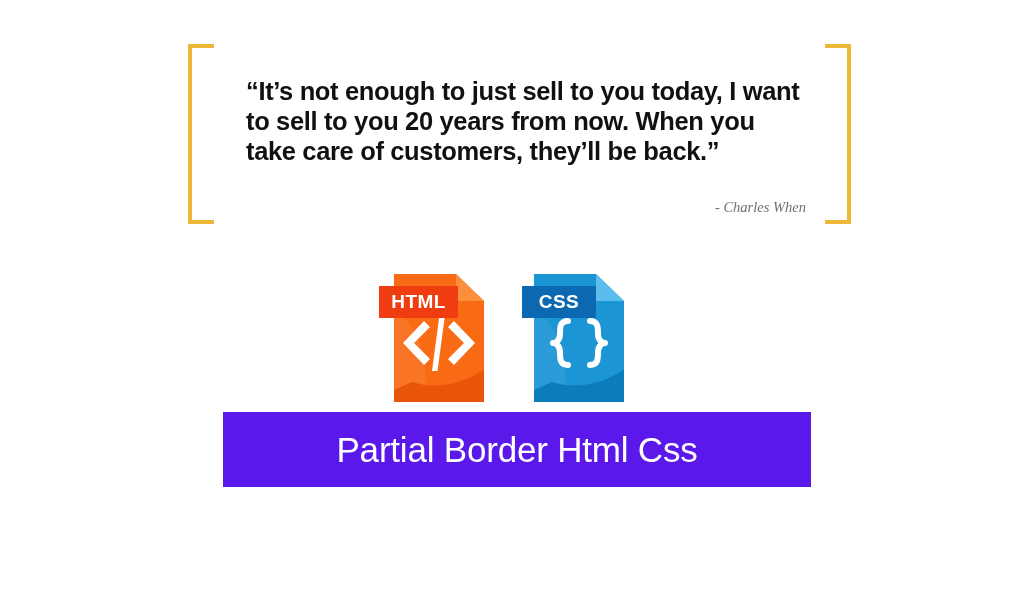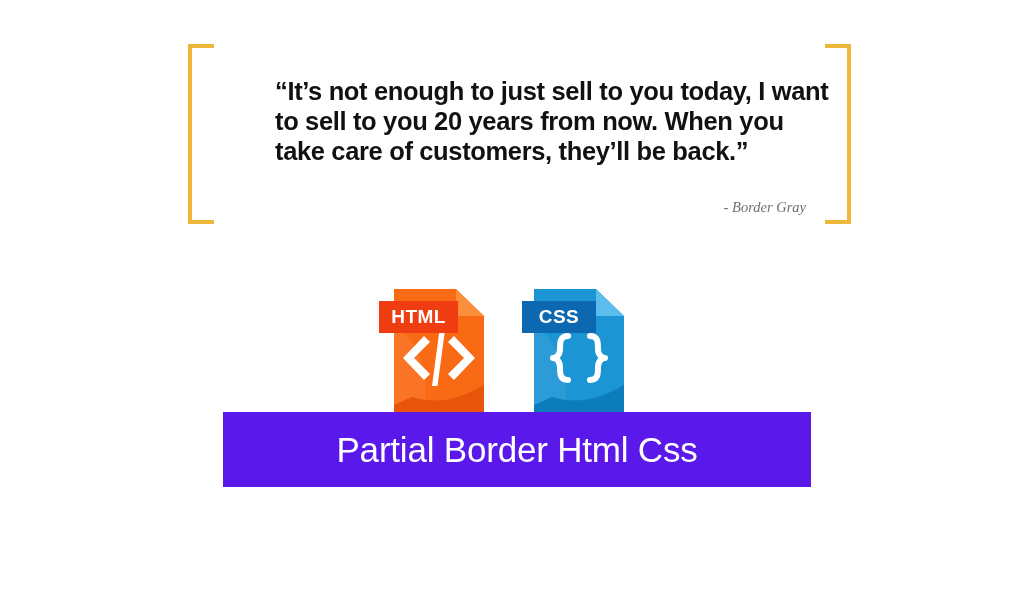--- a/index.html
+++ b/index.html
@@ -34,21 +34,20 @@
   .bracket.bl-h { left: 0;            bottom: 0; width: 26px; height: 4px;   }
   .bracket.tr-v { right: 0;           top: 0;    width: 4px;  height: 180px; }
   .bracket.tr-h { right: 0;           top: 0;    width: 26px; height: 4px;   }
   .bracket.br-h { right: 0;           bottom: 0; width: 26px; height: 4px;   }
 
   .quote-inner {
     position: absolute;
     left: 58px;
     top: 32px;
     width: 560px;
-    margin-left: 29px;
   }
   .quote-text {
     font-family: "Liberation Sans", sans-serif;
     font-weight: bold;
     font-size: 25.5px;
     line-height: 30px;
     letter-spacing: -0.35px;
     color: #111111;
     margin: 0;
     white-space: pre-line;
@@ -62,21 +61,21 @@
     font-family: "Liberation Serif", serif;
     font-style: italic;
     font-size: 14.5px;
     color: #6f6f6f;
   }
 
   
   .icons-row {
     position: absolute;
     left: 394px;
-    top: 289px;
+    top: 274px;
     width: 232px;
     height: 128px;
     padding-left: 48px;
   }
   .file-icon {
     position: absolute;
     top: 0;
     width: 90px;
     height: 128px;
   }
@@ -132,21 +131,21 @@
   <span class="bracket tl-h"></span>
   <span class="bracket bl-h"></span>
   <span class="bracket tr-v"></span>
   <span class="bracket tr-h"></span>
   <span class="bracket br-h"></span>
 
   <div class="quote-inner">
     <p class="quote-text">“It’s not enough to just sell to you today, I want to sell to you 20 years from now. When you take care of customers, they’ll be back.”</p>
   </div>
 
-  <div class="quote-author">- Border Gray</div>
+  <div class="quote-author">- Charles When</div>
 </div>
 
 <div class="icons-row">
 
   <div class="file-icon html-icon">
     <svg width="90" height="128" viewBox="0 0 90 128" xmlns="http://www.w3.org/2000/svg">
 
       <path d="M0 0 H62 L90 27 V128 H0 Z" fill="#f96a14"></path>
 
       <path d="M62 0 L90 27 H62 Z" fill="#fb8f3c"></path>

